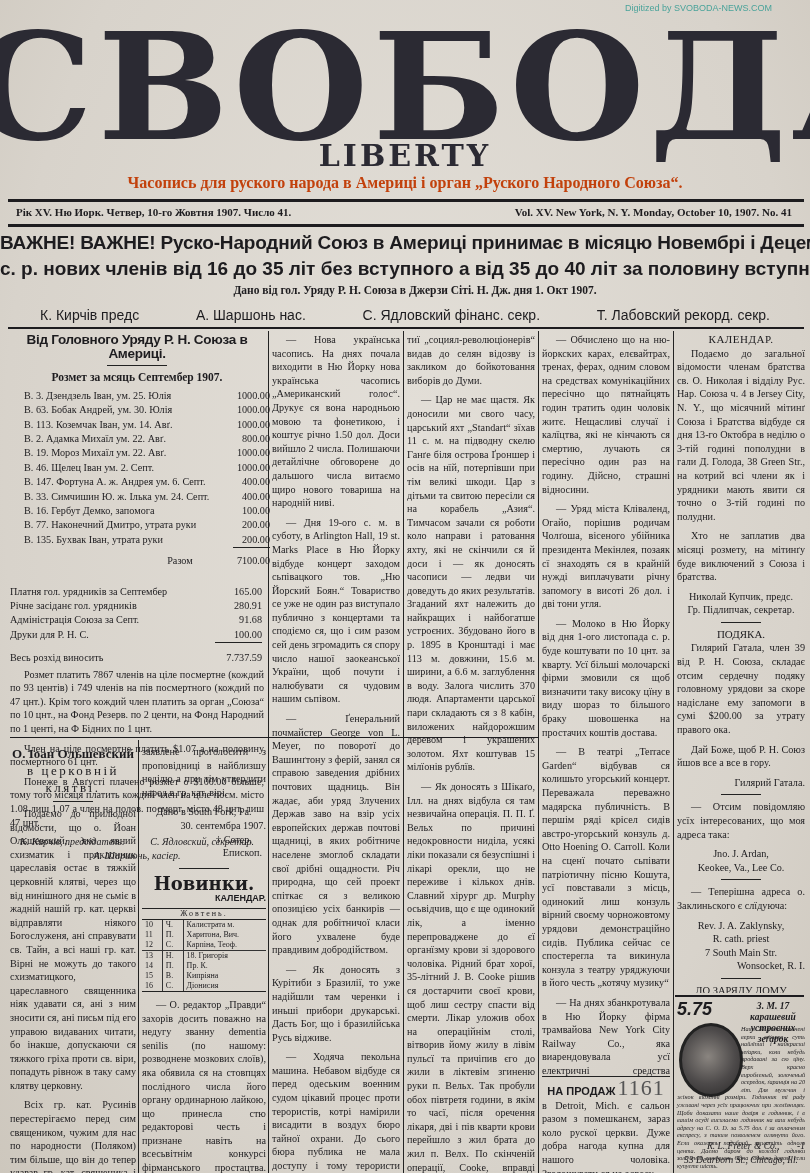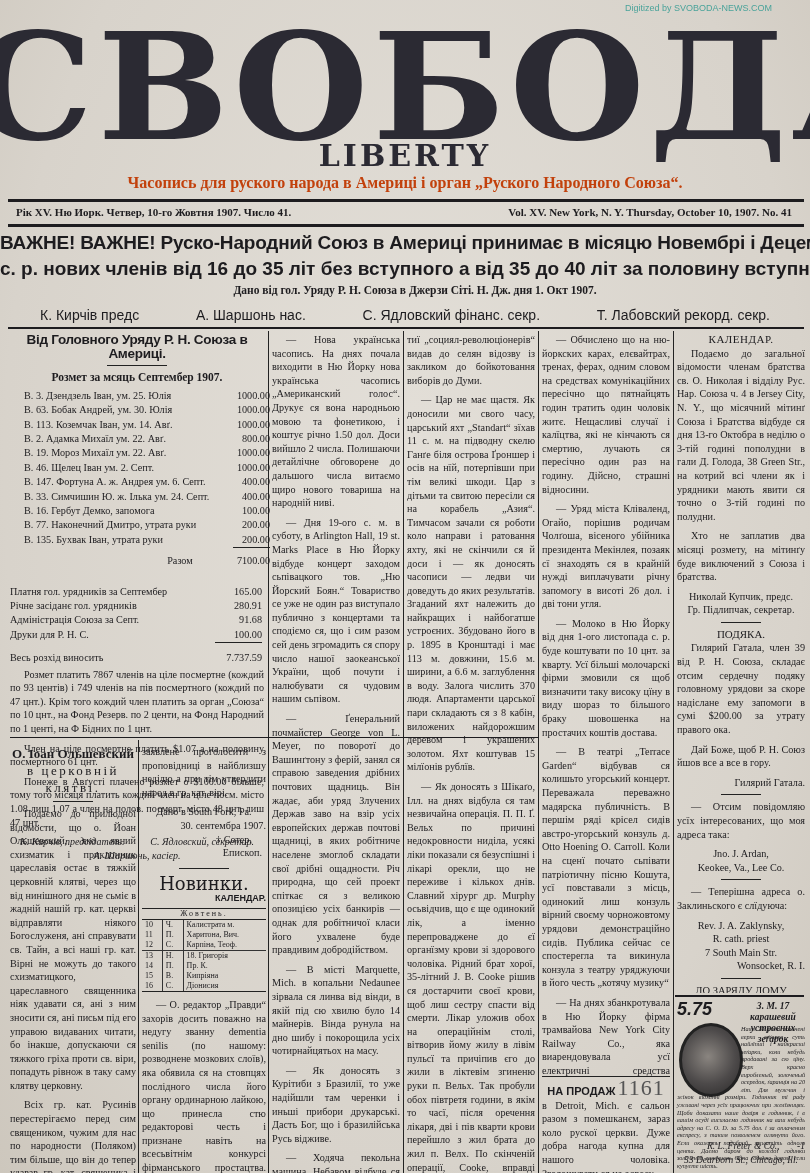--- a/index.html
+++ b/index.html
@@ -23,21 +23,21 @@
   .sub{font-weight:bold;font-size:11.5px;text-align:center;margin:4px 0;}
   table.ledger{width:100%;border-collapse:collapse;font-size:10.2px;}
   table.ledger td{padding:0 0;line-height:14.4px;}
   table.ledger td.amt{text-align:right;white-space:nowrap;}
   .sep{width:60px;border-top:1.5px solid #222;margin:5px auto;}
   .amt-rule{border-top:1.5px solid #222;}
   p{margin:0 0 6px;text-indent:14px;}
   .center{text-align:center;text-indent:0;}
   .right{text-align:right;text-indent:0;}
   .sig{font-style:italic;font-size:10px;display:flex;justify-content:space-between;}
-  .bighead{font-family:"DejaVu Serif",serif;font-weight:normal;font-size:18px;text-align:center;}
+  .bighead{font-family:"DejaVu Serif",serif;font-weight:bold;font-size:18px;text-align:center;}
   .cal{width:100%;border-collapse:collapse;font-size:8px;line-height:10px;}
   .cal td{border-left:1px solid #333;padding:0 3px;}
   .cal td:first-child{border-left:none;}
   .cal tr.gap td{border-top:1px solid #333;}
   .ad{position:absolute;font-style:italic;}
   .watch{width:58px;height:68px;border-radius:50%;background:radial-gradient(circle at 45% 45%,#8a8580 0%,#4d4a4a 55%,#2a2828 100%);border:3px solid #222;}
   .stamp{font-family:"Liberation Serif",serif;font-size:22px;color:#555;letter-spacing:1px;}
 </style>
 </head>
 <body>
@@ -49,21 +49,21 @@
   <div class="title">СВОБОДА</div>
 </div>
 <div class="masthead" style="top:0">
   <div class="liberty">LIBERTY</div>
 </div>
 <div class="tagline">Часопись для руского народа в Америці і орган „Руского Народного Союза“.</div>
 
 <div class="rule" style="top:199px;border-top-width:3px"></div>
 <div class="dateline">
   <span>Рік XV.   Ню Иорк. Четвер, 10-го Жовтня 1907.   Число 41.</span>
-  <span>Vol. XV.  New York, N. Y. Thursday, October 10, 1907.   No. 41</span>
+  <span>Vol. XV.  New York, N. Y. Monday, October 10, 1907.   No. 41</span>
 </div>
 <div class="rule" style="top:224px;border-top-width:3px"></div>
 
 <div class="notice">
   <div class="l1">ВАЖНЕ! ВАЖНЕ! Руско-Народний Союз в Америці принимає в місяцю Новембрі і Децембрі</div>
   <div class="l2">с. р. нових членів від 16 до 35 літ без вступного а від 35 до 40 літ за половину вступного.</div>
   <div class="l3">Дано від гол. Уряду Р. Н. Союза в Джерзи Сіті. Н. Дж. дня 1. Окт 1907.</div>
 </div>
 <div class="officers">
   <span>К. Кирчів предс</span>
@@ -228,21 +228,20 @@
     </table>
   <div style="border-top:1px solid #222;margin-bottom:6px"></div>
   <p>— О. редактор „Правди“ захорів досить поважно на недугу званну dementia senilis (по нашому: розводнене мозкових слоїв), яка обявила ся на стовпцях послідного числа його органу ординарною лайкою, що принесла стю редакторові честь і признане навіть на всесьвітнім конкурсі фірманського простацтва. Радимо почтенній редакції „звордерувати“ сейчас опитного та досьвідченого ветеринара, а поки що дуже обережно обходити ся з таким незвичайним оказом каллийської культури, чемности та доброго виховання — щоб Боже борони кто їм його не відкінув. А се булаб непростима шкода, бо за такий примірний культурности в XX віці неодин музей заплатиби грубі гроші.</p>
 </div>
 <div class="vline" style="left:268px;top:331px;height:842px"></div>
 
 <div class="col" style="left:272px;top:333px;width:128px;height:840px">
   <p>— Нова українська часопись. На днях почала виходити в Ню Йорку нова українська часопись „Американский голос“. Друкує ся вона народньою мовою та фонетикою, і коштує річно 1.50 дол. Доси вийшло 2 числа. Полишаючи детайлічне обговорене до дальшого числа витаємо щиро нового товариша на народній ниві.</p>
   <p>— Дня 19-ого с. м. в суботу, в Arlington Hall, 19 st. Marks Place в Ню Йорку відбуде концерт заходом сьпівацкого тов. „Ню Йорский Боян.“ Товариство се уже не один раз виступало публично з концертами та сподіємо ся, що і сим разом сей день згромадить ся спору число нашої заокеанської України, щоб почути і налюбувати ся чудовим нашим сьпівом.</p>
   <p>— Ґенеральний почмайстер George von L. Meyer, по поворотї до Вашинґтону з ферій, занял ся справою заведения дрібних почтових щадниць. Він жадає, аби уряд Злучених Держав заво на взір усіх европейских держав почтові щадниці, в яких робітниче населене змоглоб складати свої дрібні ощадности. Річ природна, що сей проект спіткає ся з великою опозицією усіх банкирів — однак для робітничої класи його ухвалене буде правдивим добродійством.</p>
-  <p>— В місті Marquette, Mich. в копальни Nedaunee зірвала ся линва від вінди, в якій під сю хвилю було 14 майнерів. Вінда рунула на дно шибу і покорощила усіх чотирнайцятьох на масу.</p>
   <p>— Як доносять з Курітиби з Бразилії, то уже надійшли там черенки і иньші прибори друкарські. Дасть Бог, що і бразилійська Русь відживе.</p>
   <p>— Ходяча пекольна машина. Небавом відбуде ся перед одеським военним судом цікавий процес проти терористів, котрі намірили висадити в воздух бюро тайної охрани. До сього бюра публика не мала доступу і тому терористи рішили ся тоді на план незнаний в днях революції. Іменно оден з заговірників мав прямо перемінити ся в ходячу пекольну машину. Порішено обвинути його грубою верствою нітрогліцеринованої вати, опісля убрати в мундур офіцира жандармерії підбитий рівнож такою самою ватою. Всі його кишені мали бути наповнені мелінітом, динамітом і електричними батеріями. Сей живий магазин вибухових матеріялів мав закрасти ся до бюра охрани і — очевидно разом із собою — висадити в воздух цілий будинок за помочію електричного току. Та поліція впала на слід заговору і арештувала всіх заговірників. До половини викінчена мумія доручено судови як доказ. Тепер відбуде ся в тій справі процес.</p>
 
 </div>
 <div class="vline" style="left:403px;top:331px;height:842px"></div>
 
 <div class="col" style="left:407px;top:333px;width:128px;height:840px">
   <p style="text-indent:0">тиї „социял-революціонерів“ видав до селян відозву із закликом до бойкотовання виборів до Думи.</p>
   <p>— Цар не має щастя. Як доносили ми свого часу, царський яхт „Standart“ зїхав 11 с. м. на підводну скелю Ганґе біля острова Ґроншер і осів на нїй, потерпівши при тім великі шкоди. Цар з дітьми та свитою пересіли ся на корабель „Азия“. Тимчасом зачали ся роботи коло направи і ратовання яхту, які не скінчили ся й доси і — як доносять часописи — ледви чи доведуть до яких результатів. Згаданий яхт належить до найкращих і найбогатше устроєних. Збудовано його в р. 1895 в Кронштаді і має 113 м. довжини, 15.6 м. ширини, а 6.6 м. заглублення в воду. Залога числить 370 людя. Апартаменти царської пари складають ся з 8 кабін, виложених найдорожшим деревом і украшених золотом. Яхт коштував 15 мілїонів рублїв.</p>
   <p>— Як доносять з Шікаґо, Ілл. на днях відбула ся там незвичайна операція. П. П. Ґ. Вельх по причині недокровности ниділа, усякі ліки показали ся безуспішні і лікарі орекли, що не переживе і кількох днів. Славний хірург др. Murphy осьвідчив, що є ще одинокий лік, а іменно перепроваджене до єї органїзму крови зі здорового чоловіка. Рідний брат хорої, 35-літний J. B. Cooke рішив ся достарчити своєї крови, щоб лиш сестру спасти від смерти. Лікар уложив обох на операційнім столі, вітворив йому жилу в лівім пульсї та причіпив єго до жили в ліктевім згиненю руки п. Вельх. Так пробули обох півтретя години, в якім то часї, після оречення лікаря, дві і пів кварти крови перейшло з жил брата до жил п. Велх. По скінченій операції, Cooke, вправді дуже ослаблений, пішов о власних силах домів. П. Велх дуже скоро приходить до здоровля.</p>

